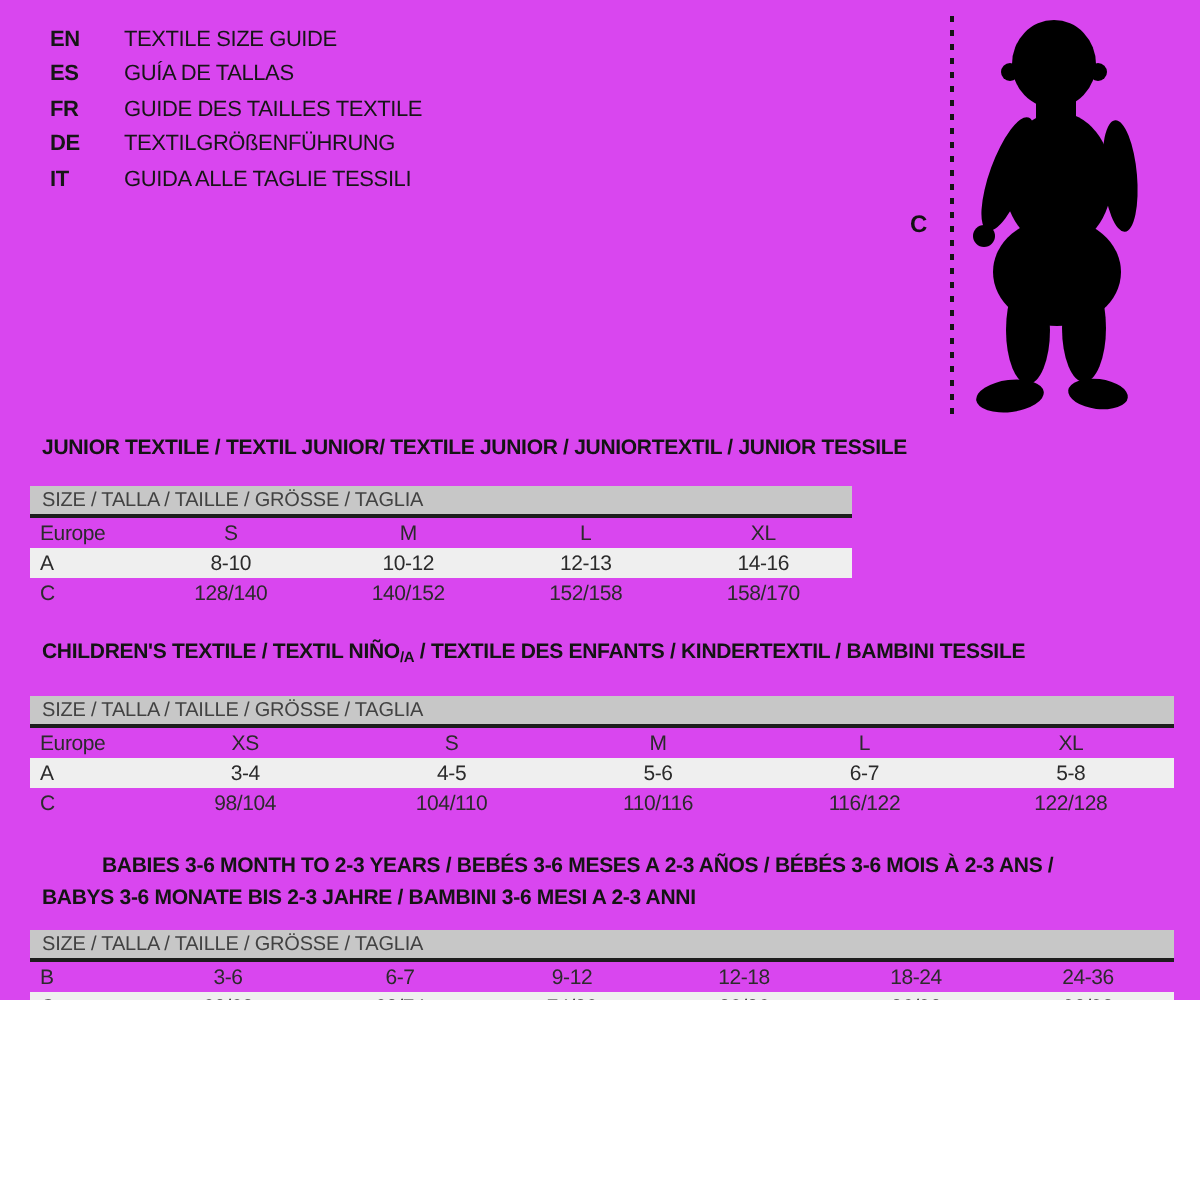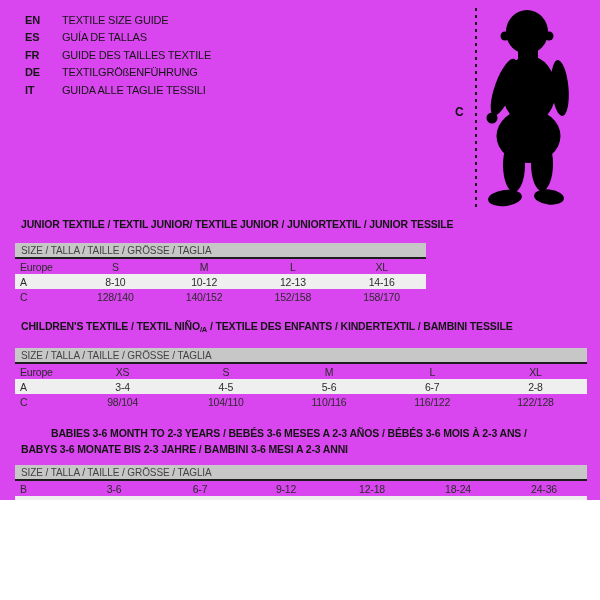--- a/index.html
+++ b/index.html
@@ -138,21 +138,21 @@
       <span class="tcell">M</span>
       <span class="tcell">L</span>
       <span class="tcell">XL</span>
     </div>
     <div class="trow alt">
       <span class="tlabel">A</span>
       <span class="tcell">3-4</span>
       <span class="tcell">4-5</span>
       <span class="tcell">5-6</span>
       <span class="tcell">6-7</span>
-      <span class="tcell">2-8</span>
+      <span class="tcell">5-8</span>
     </div>
     <div class="trow">
       <span class="tlabel">C</span>
       <span class="tcell">98/104</span>
       <span class="tcell">104/110</span>
       <span class="tcell">110/116</span>
       <span class="tcell">116/122</span>
       <span class="tcell">122/128</span>
     </div>
   </div>

